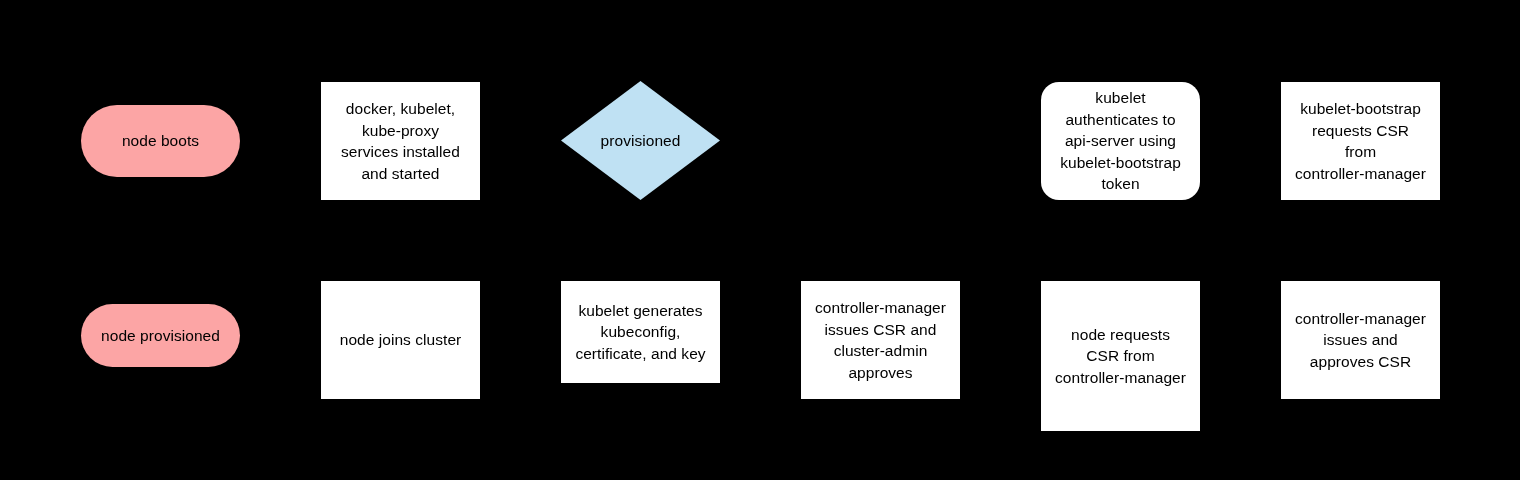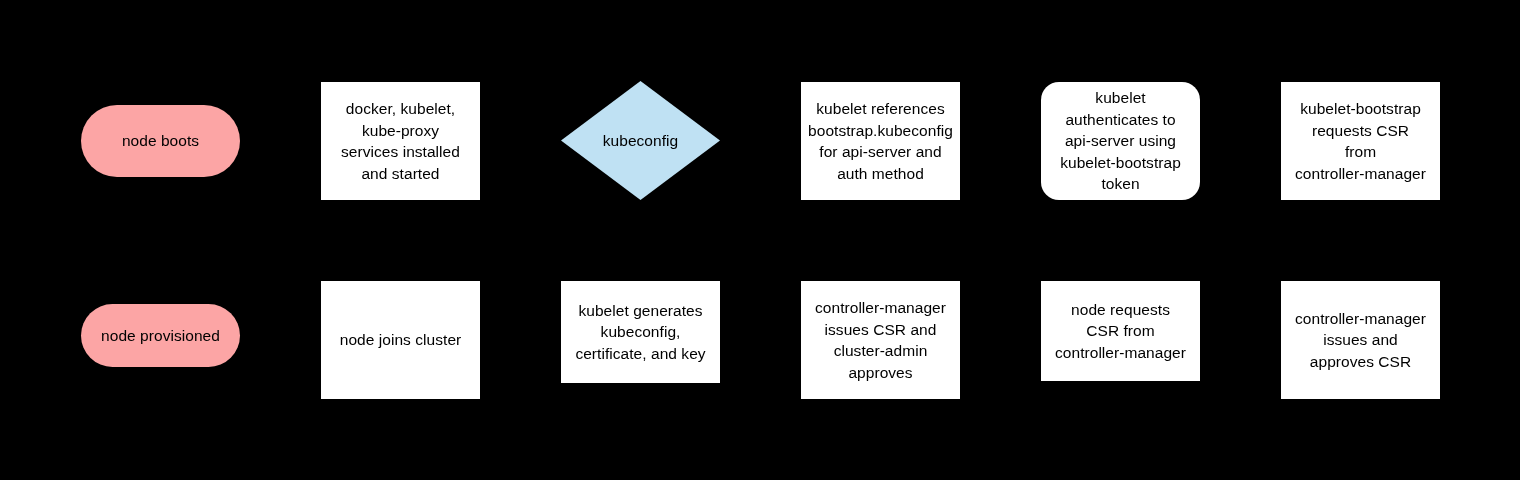--- a/index.html
+++ b/index.html
@@ -86,29 +86,23 @@
 
   <div class="node shape-rect" style="left:321px; top:82px; width:159px; height:118px;">
     <span class="label">docker, kubelet,
 kube-proxy
 services installed
 and started</span>
   </div>
 
   <div class="node shape-diamond" style="left:561px; top:81px; width:159px; height:119px;">
     <span class="diamond-bg"></span>
-    <span class="label">kubeconfig</span>
+    <span class="label">provisioned</span>
   </div>
 
-  <div class="node shape-rect clip-overflow" style="left:801px; top:82px; width:159px; height:118px;">
-    <span class="label">kubelet references
-bootstrap.kubeconfig
-for api-server and
-auth method</span>
-  </div>
 
   <div class="node shape-rect" style="left:1041px; top:82px; width:159px; height:118px;border-radius:18px;">
     <span class="label">kubelet
 authenticates to
 api-server using
 kubelet-bootstrap
 token</span>
   </div>
 
   <div class="node shape-rect" style="left:1281px; top:82px; width:159px; height:118px;">
@@ -132,21 +126,21 @@
 certificate, and key</span>
   </div>
 
   <div class="node shape-rect" style="left:801px; top:281px; width:159px; height:118px;">
     <span class="label">controller-manager
 issues CSR and
 cluster-admin
 approves</span>
   </div>
 
-  <div class="node shape-rect" style="left:1041px; top:281px; width:159px; height:100px;">
+  <div class="node shape-rect" style="left:1041px; top:281px; width:159px; height:150px;">
     <span class="label">node requests
 CSR from
 controller-manager</span>
   </div>
 
   <div class="node shape-rect" style="left:1281px; top:281px; width:159px; height:118px;">
     <span class="label">controller-manager
 issues and
 approves CSR</span>
   </div>

